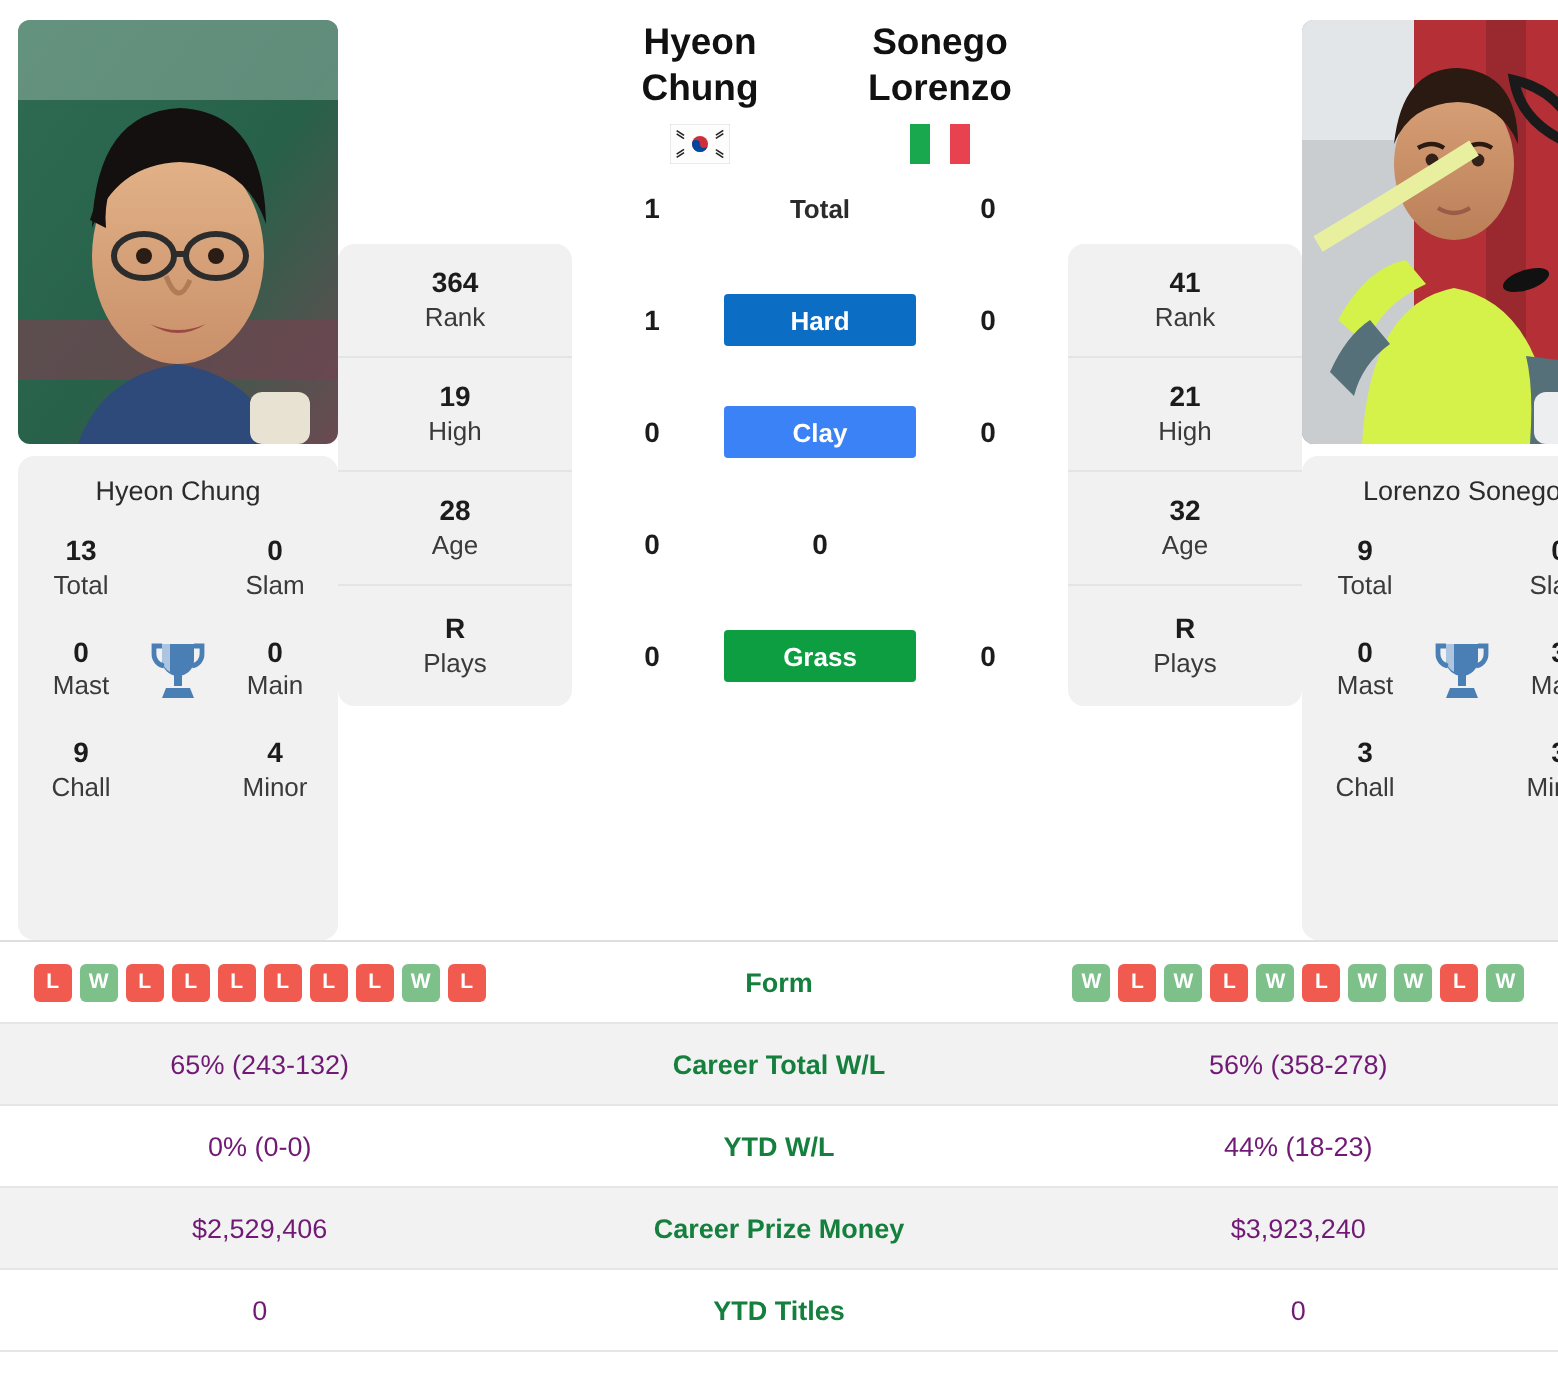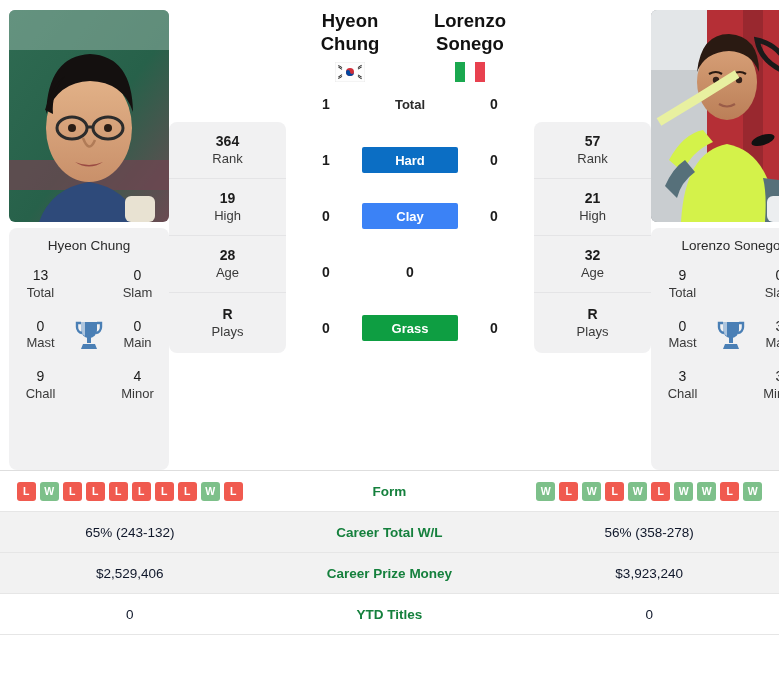--- a/index.html
+++ b/index.html
@@ -42,21 +42,21 @@
     color: #2b2b2b;
     margin-bottom: 14px;
   }
   .titles-grid {
     display: grid;
     grid-template-columns: 1fr 46px 1fr;
     row-gap: 16px;
     align-items: center;
   }
   .tstat { text-align: center; line-height: 1.28; }
-  .tstat .num { font-size: 14px; font-weight: normal; color: #1c1c1c; }
+  .tstat .num { font-size: 14px; font-weight: bold; color: #1c1c1c; }
   .tstat .lbl { font-size: 13px; color: #3a3a3a; }
   .trophy-cell { display: flex; align-items: center; justify-content: center; }
 
   
   .rank-col {
     width: 117px; flex: 0 0 117px;
     margin-top: 112px;
     background: #f1f1f2;
     border-radius: 8px;
     overflow: hidden;
@@ -109,21 +109,21 @@
   
   .cmp-table { width: 779px; border-top: 1px solid #dedede; }
   .trow {
     display: grid;
     grid-template-columns: 1fr 1fr 1fr;
     align-items: center;
     height: 41px;
     border-bottom: 1px solid #e6e6e6;
   }
   .trow.shaded { background: #f2f2f2; }
-  .tcell { text-align: center; font-size: 13.5px; color: #0f172a; }
+  .tcell { text-align: center; font-size: 13.5px; color: #701a75; }
   .tcell.mid { font-weight: bold; color: #15803d; }
   .form-strip { display: flex; justify-content: center; gap: 4px; }
   .fb {
     width: 19px; height: 19px; border-radius: 3px;
     display: flex; align-items: center; justify-content: center;
     font-size: 10.5px; font-weight: bold; color: #fff;
   }
 </style>
 </head>
 <body>
@@ -241,22 +241,22 @@
             <rect x="22.6" y="13.6" width="4.4" height="0.8" transform="rotate(33 24.8 14)"></rect>
             <rect x="22.6" y="15.2" width="4.4" height="0.8" transform="rotate(33 24.8 15.6)"></rect>
             <rect x="22.6" y="4" width="4.4" height="0.8" transform="rotate(-33 24.8 4.4)"></rect>
             <rect x="22.6" y="5.6" width="4.4" height="0.8" transform="rotate(-33 24.8 6)"></rect>
             <rect x="3" y="13.6" width="4.4" height="0.8" transform="rotate(-33 5 14)"></rect>
             <rect x="3" y="15.2" width="4.4" height="0.8" transform="rotate(-33 5 15.6)"></rect>
           </g>
         </svg>
       </div>
       <div class="name-block">
+        <div class="big-name">Sonego</div>
         <div class="big-name">Lorenzo</div>
-        <div class="big-name">Sonego</div>
         <svg class="flag" width="30" height="20" viewBox="0 0 30 20" aria-hidden="true">
           <rect width="10" height="20" fill="#1aa84f"></rect>
           <rect x="10" width="10" height="20" fill="#ffffff"></rect>
           <rect x="20" width="10" height="20" fill="#e8414f"></rect>
         </svg>
       </div>
     </div>
 
     <div class="surface-rows">
       <div class="srow">
@@ -281,21 +281,21 @@
       <div class="srow">
         <div class="sc">0</div>
         <div class="badge" id="badge-grass" style="background: rgb(14, 158, 66);">Grass</div>
         <div class="sc">0</div>
       </div>
     </div>
   </div>
 
   <div class="rank-col right">
     <div class="rank-cell">
-      <div class="num">57</div>
+      <div class="num">41</div>
       <div class="lbl">Rank</div>
     </div>
     <div class="rank-cell">
       <div class="num">21</div>
       <div class="lbl">High</div>
     </div>
     <div class="rank-cell">
       <div class="num">32</div>
       <div class="lbl">Age</div>
     </div>
@@ -409,20 +409,25 @@
         <div class="fb" style="background: rgb(125, 192, 138);">W</div>
         <div class="fb" style="background: rgb(240, 90, 79);">L</div>
         <div class="fb" style="background: rgb(125, 192, 138);">W</div>
       </div>
   </div>
   <div class="trow shaded">
     <div class="tcell">65% (243-132)</div>
     <div class="tcell mid">Career Total W/L</div>
     <div class="tcell">56% (358-278)</div>
   </div>
+  <div class="trow">
+    <div class="tcell">0% (0-0)</div>
+    <div class="tcell mid">YTD W/L</div>
+    <div class="tcell">44% (18-23)</div>
+  </div>
   <div class="trow shaded">
     <div class="tcell">$2,529,406</div>
     <div class="tcell mid">Career Prize Money</div>
     <div class="tcell">$3,923,240</div>
   </div>
   <div class="trow">
     <div class="tcell">0</div>
     <div class="tcell mid">YTD Titles</div>
     <div class="tcell">0</div>
   </div>

